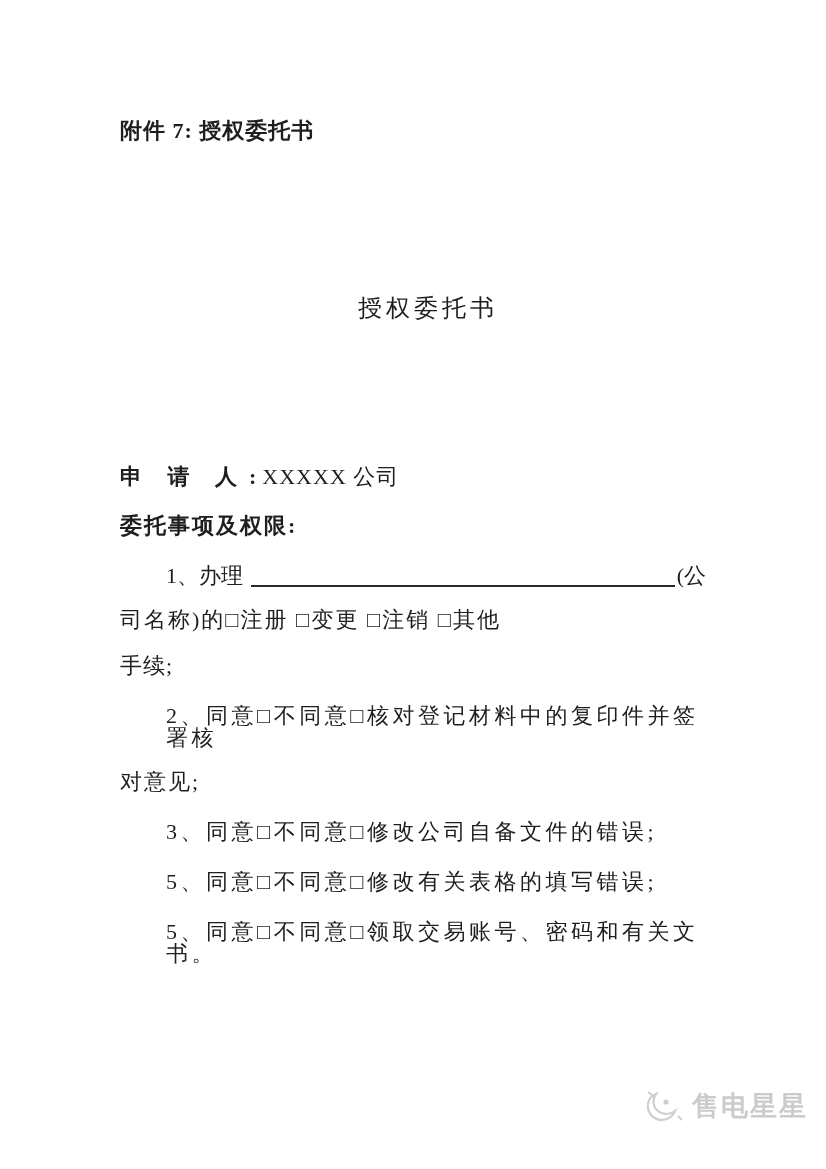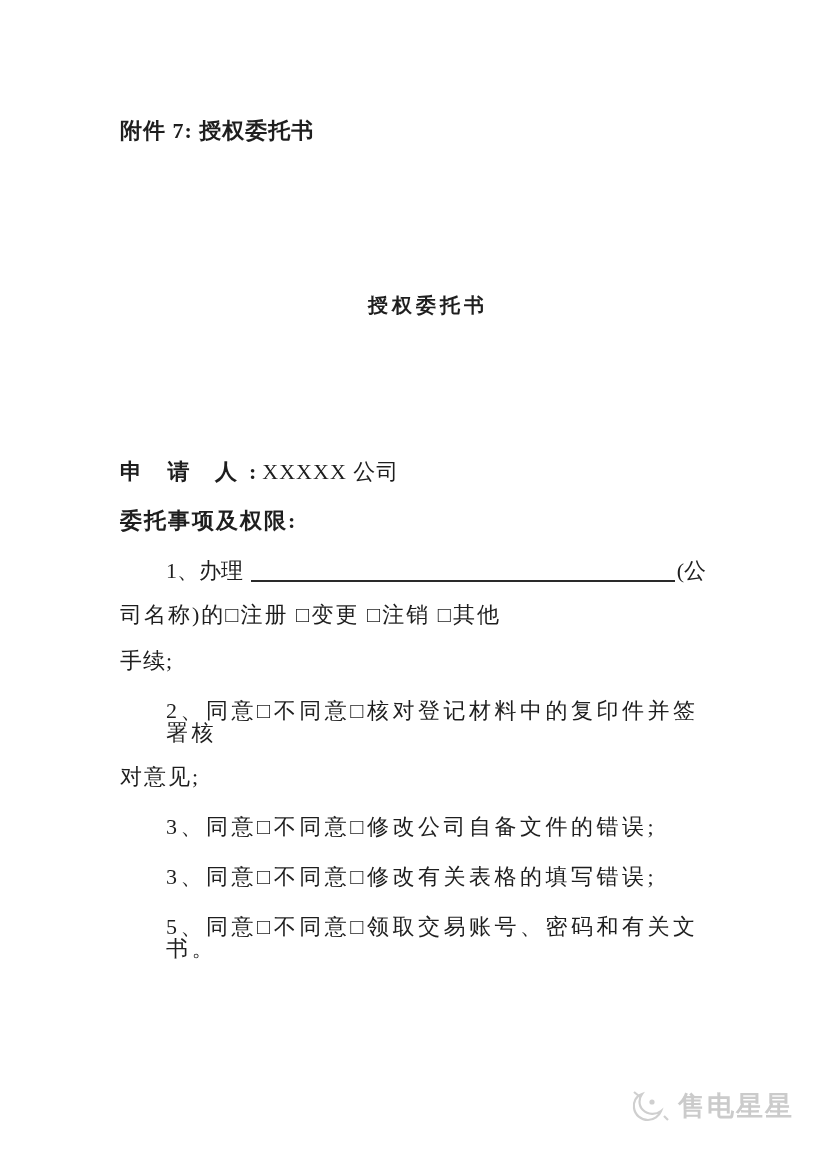--- a/index.html
+++ b/index.html
@@ -19,22 +19,22 @@
   }
   .attachment-heading {
     padding-top: 116px;
     font-size: 22px;
     font-weight: bold;
     letter-spacing: 1px;
   }
   .doc-title {
     margin-top: 146px;
     text-align: center;
-    font-size: 20px;
-    font-weight: bold;
+    font-size: 24px;
+    font-weight: normal;
     letter-spacing: 4px;
     
     padding-left: 30px;
   }
   .fields {
     margin-top: 142px;
   }
   .field-line {
     font-size: 22px;
     margin-bottom: 27px;
@@ -75,21 +75,21 @@
     bottom: 64px;
     width: 826px;
     text-align: center;
     font-family: "Liberation Sans", "DejaVu Sans", sans-serif;
     font-size: 15px;
     color: #3c3c3c;
     letter-spacing: 1px;
   }
   .watermark {
     position: absolute;
-    right: 32px;
+    right: 18px;
     bottom: 18px;
     display: flex;
     align-items: center;
     gap: 6px;
     justify-content: flex-end;
   }
   .watermark-icon { width: 44px; height: 40px; }
   .watermark-text {
     font-family: "DejaVu Sans", "Liberation Sans", sans-serif;
     font-size: 27px;
@@ -127,21 +127,21 @@
     <div class="item-line cont">司名称)的□注册 □变更 □注销 □其他</div>
 
     <div class="item-line cont" style="margin-top:24px; letter-spacing:1px;">手续;</div>
 
     <div class="item-line spread item-indent">2、同意□不同意□核对登记材料中的复印件并签署核</div>
 
     <div class="item-line cont">对意见;</div>
 
     <div class="item-line spread item-indent">3、同意□不同意□修改公司自备文件的错误;</div>
 
-    <div class="item-line spread item-indent">3、同意□不同意□修改有关表格的填写错误;</div>
+    <div class="item-line spread item-indent">5、同意□不同意□修改有关表格的填写错误;</div>
 
     <div class="item-line spread item-indent">5、同意□不同意□领取交易账号、密码和有关文书。</div>
 
   </div>
 
 
   <div class="watermark">
     <svg class="watermark-icon" viewBox="0 0 44 40">
       <g fill="none" stroke="#cfcfcf" stroke-width="2.2">
         <path d="M14 8 C8 10, 5 16, 6 22 C7 29, 13 34, 20 34 C26 34, 31 30, 33 25 C28 29, 20 29, 15 24 C10 19, 11 12, 14 8 Z"></path>

